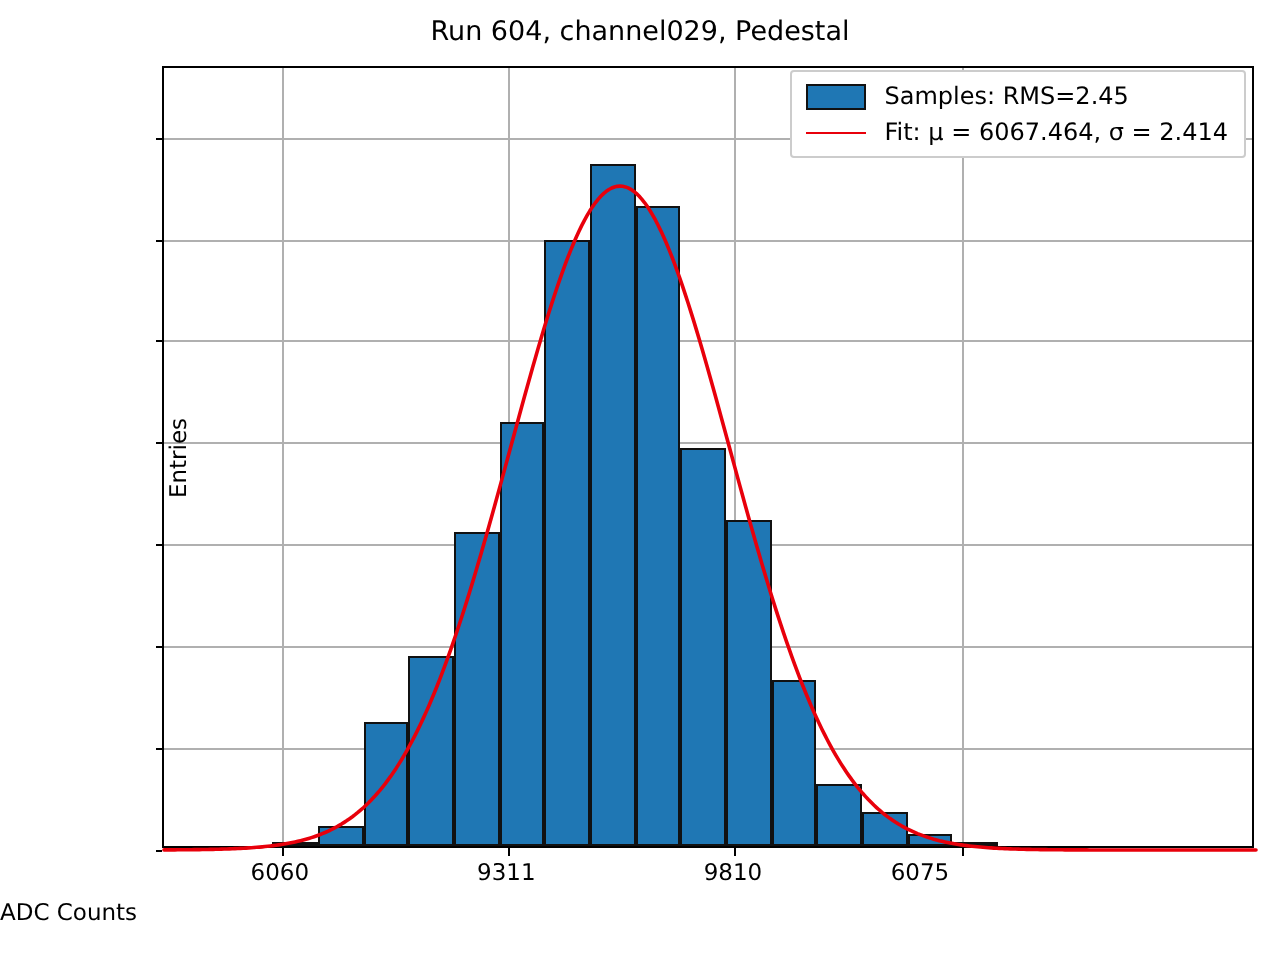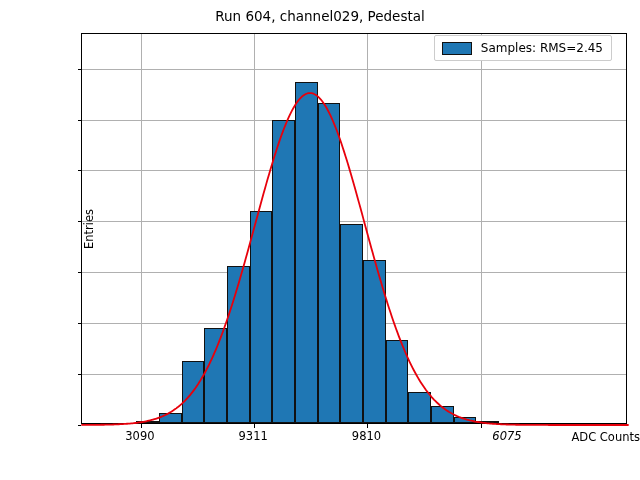--- a/index.html
+++ b/index.html
@@ -6,24 +6,24 @@
   body{width:640px;height:480px;background:#ffffff;font-family:"DejaVu Sans","Liberation Sans",sans-serif;overflow:hidden;}
   #figure{position:relative;width:640px;height:380px;background:#ffffff;}
   #chart-title{position:absolute;left:0;top:8px;width:640px;text-align:center;font-size:13.5px;color:#000;}
   #plot-area{position:absolute;left:81px;top:33px;width:546px;height:391px;box-sizing:border-box;border:1.1px solid #000;background:#fff;}
   .gridline-h{position:absolute;left:0;width:100%;height:1px;background:#b0b0b0;}
   .gridline-v{position:absolute;top:0;height:100%;width:1px;background:#b0b0b0;}
   .ytick-mark{position:absolute;width:3.5px;height:1px;background:#000;left:-4.5px;}
   .xtick-mark{position:absolute;height:3.5px;width:1px;background:#000;bottom:-4.5px;}
   .xtick-label{position:absolute;top:429px;transform:translateX(-50%);font-size:11.5px;color:#000;white-space:nowrap;}
   #ylabel{position:absolute;left:-62px;top:50%;transform:translate(0,-50%) rotate(-90deg);transform-origin:center center;font-size:11.5px;color:#000;width:140px;text-align:center;}
-  #xlabel{position:absolute;left:0;top:430px;width:640px;text-align:right;font-size:11.5px;color:#000;}
+  #xlabel{position:absolute;left:0;top:449px;width:640px;text-align:left;font-size:11.5px;color:#000;}
   .hist-bar{position:absolute;bottom:0;background:#1f77b4;border:1.1px solid #111;box-sizing:border-box;}
   #fit-curve{position:absolute;left:0;top:0;width:100%;height:100%;overflow:visible;pointer-events:none;}
-  #legend{position:absolute;right:14px;top:1px;background:#fff;border:0.9px solid #cccccc;border-radius:2px;padding:5px 8px 5px 7px;display:flex;flex-direction:column;gap:4px;}
+  #legend{position:absolute;right:3px;top:1px;background:#fff;border:0.9px solid #cccccc;border-radius:2px;padding:5px 8px 5px 7px;display:flex;flex-direction:column;gap:4px;}
   .legend-row{display:flex;align-items:center;gap:9px;}
   .legend-label{font-size:12px;color:#000;white-space:nowrap;}
   .swatch-patch{width:30px;height:13px;background:#1f77b4;border:1.1px solid #111;box-sizing:border-box;}
   .swatch-line{width:30px;height:0;border-top:1.6px solid #e8000b;}
 </style>
 </head>
 <body>
 
 <div id="figure">
 
@@ -81,29 +81,33 @@
         <div class="xtick-mark" style="left: 172.183px;"></div>
         <div class="xtick-mark" style="left: 285.461px;"></div>
         <div class="xtick-mark" style="left: 398.739px;"></div>
       </div>
 
     <div id="legend">
       <div class="legend-row">
         <span class="swatch-patch"></span>
         <span class="legend-label">Samples: RMS=2.45</span>
       </div>
+      <div class="legend-row">
+        <span class="swatch-line"></span>
+        <span class="legend-label">Fit: μ = 6067.464, σ = 2.414</span>
+      </div>
     </div>
   </div>
 
   <div id="ytick-labels"></div>
   <div id="xtick-labels">
-      <div class="xtick-label" style="left: 139.905px;">3090</div>
+      <div class="xtick-label" style="left: 139.905px;">6060</div>
       <div class="xtick-label" style="left: 253.183px;">9311</div>
       <div class="xtick-label" style="left: 366.461px;">9810</div>
-      <div class="xtick-label" style="left: 507px; font-style: italic;">6075</div>
+      <div class="xtick-label" style="left: 460px;">6075</div>
     </div>
 
   <div id="ylabel-wrap" style="position:absolute;left:81px;top:33px;width:546px;height:391px;pointer-events:none;">
     <div id="ylabel">Entries</div>
   </div>
   <div id="xlabel">ADC Counts</div>
 
 </div>
 
 </body></html>

